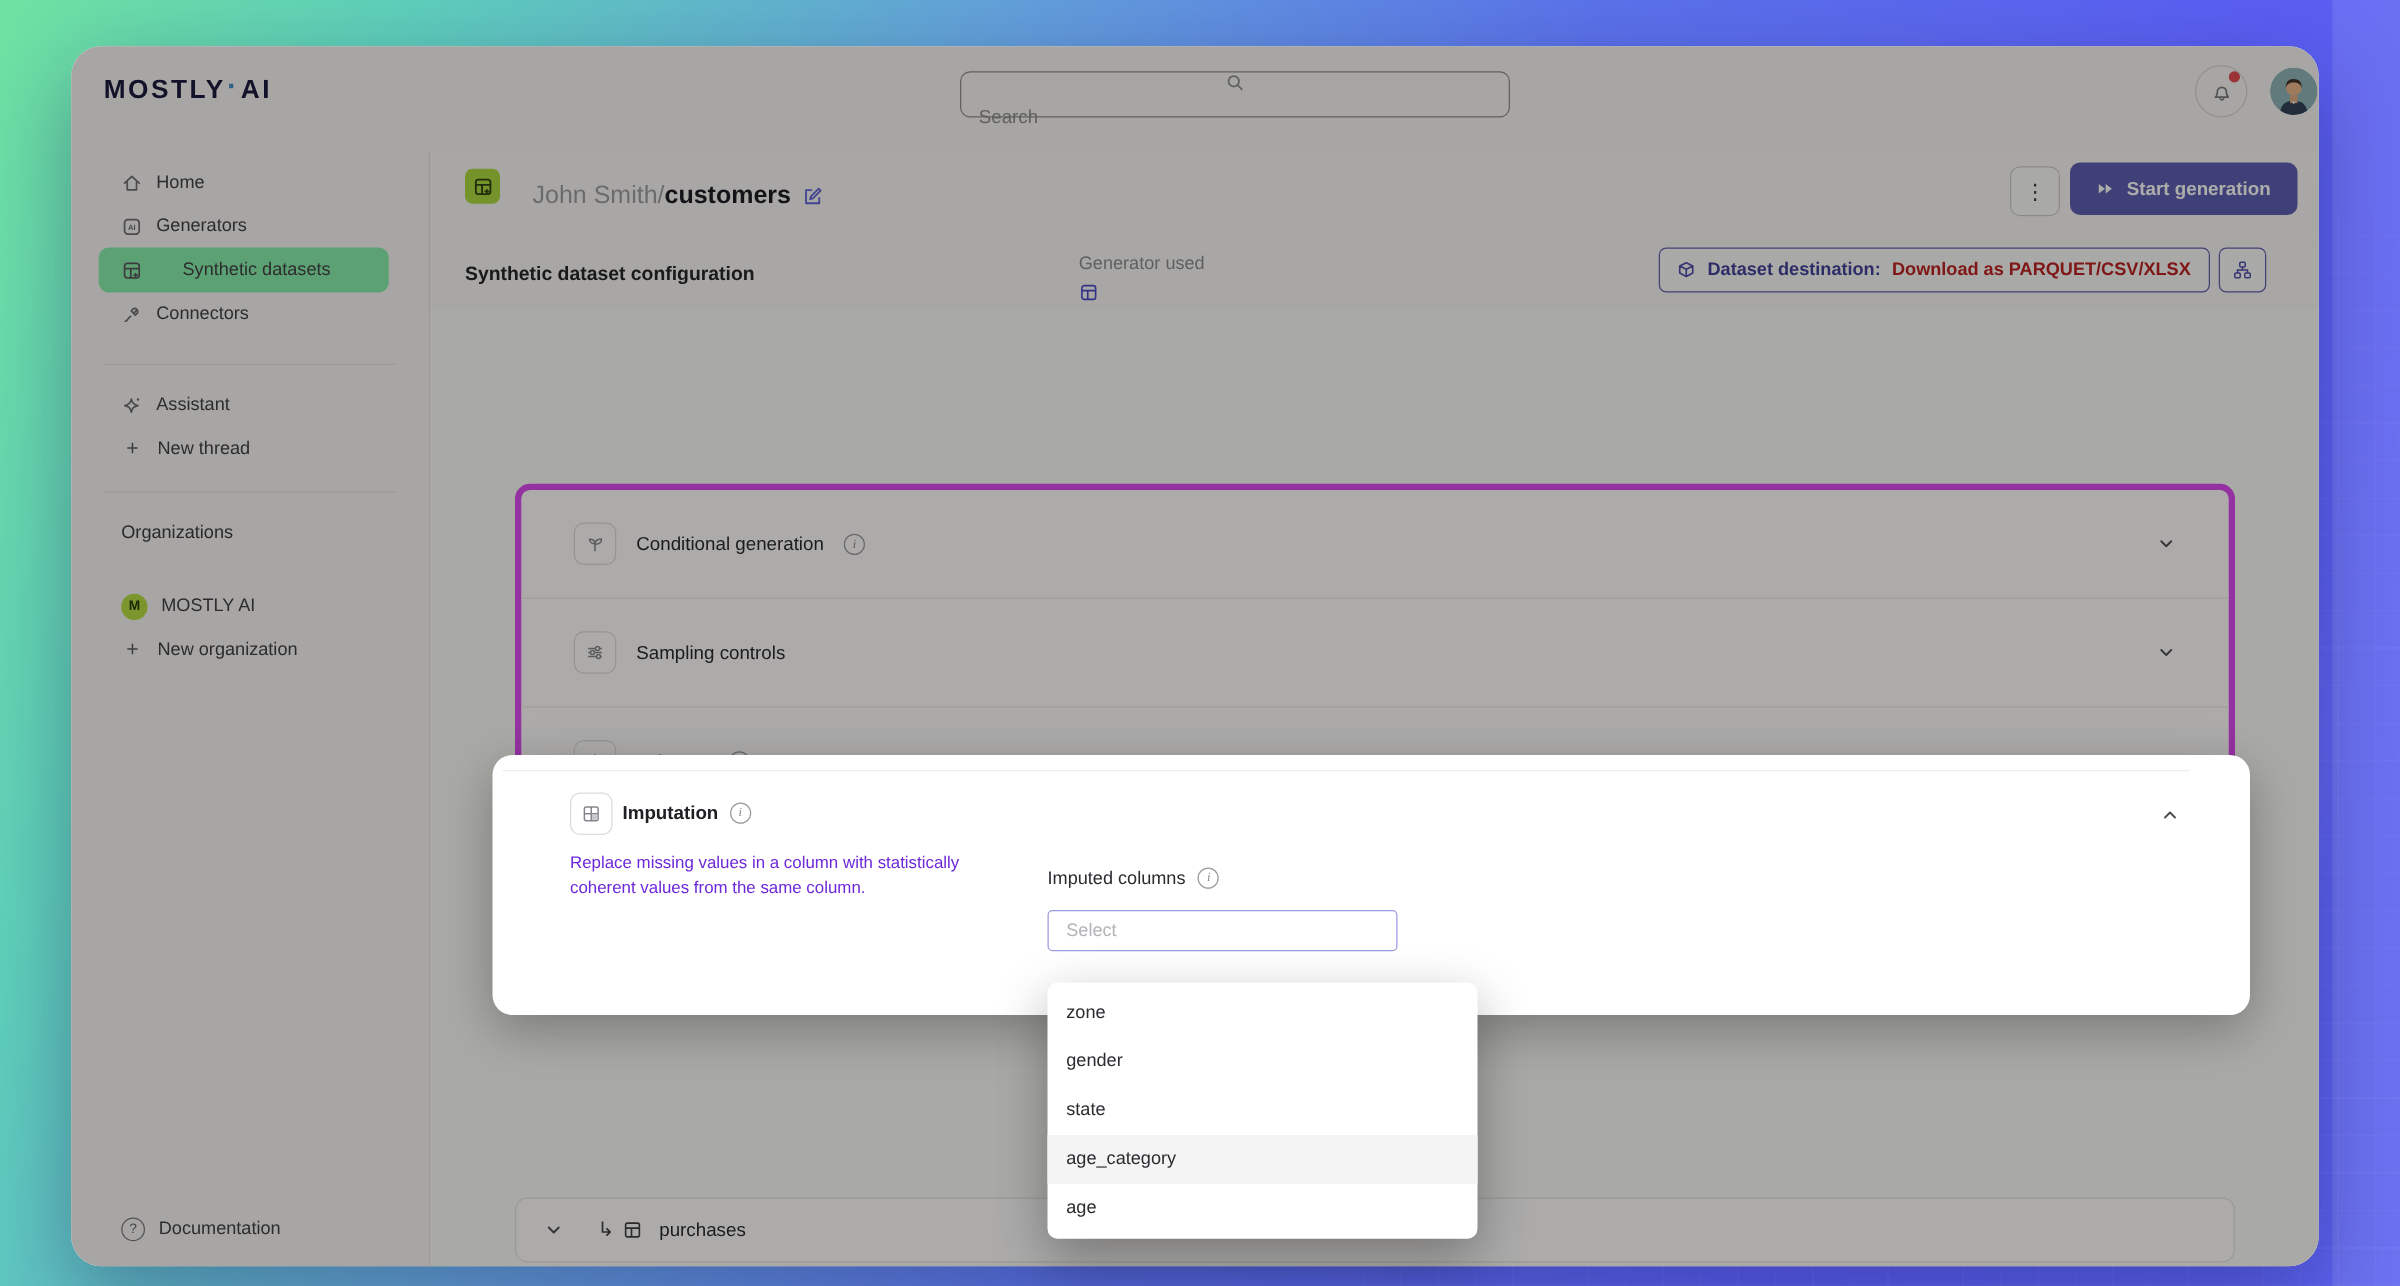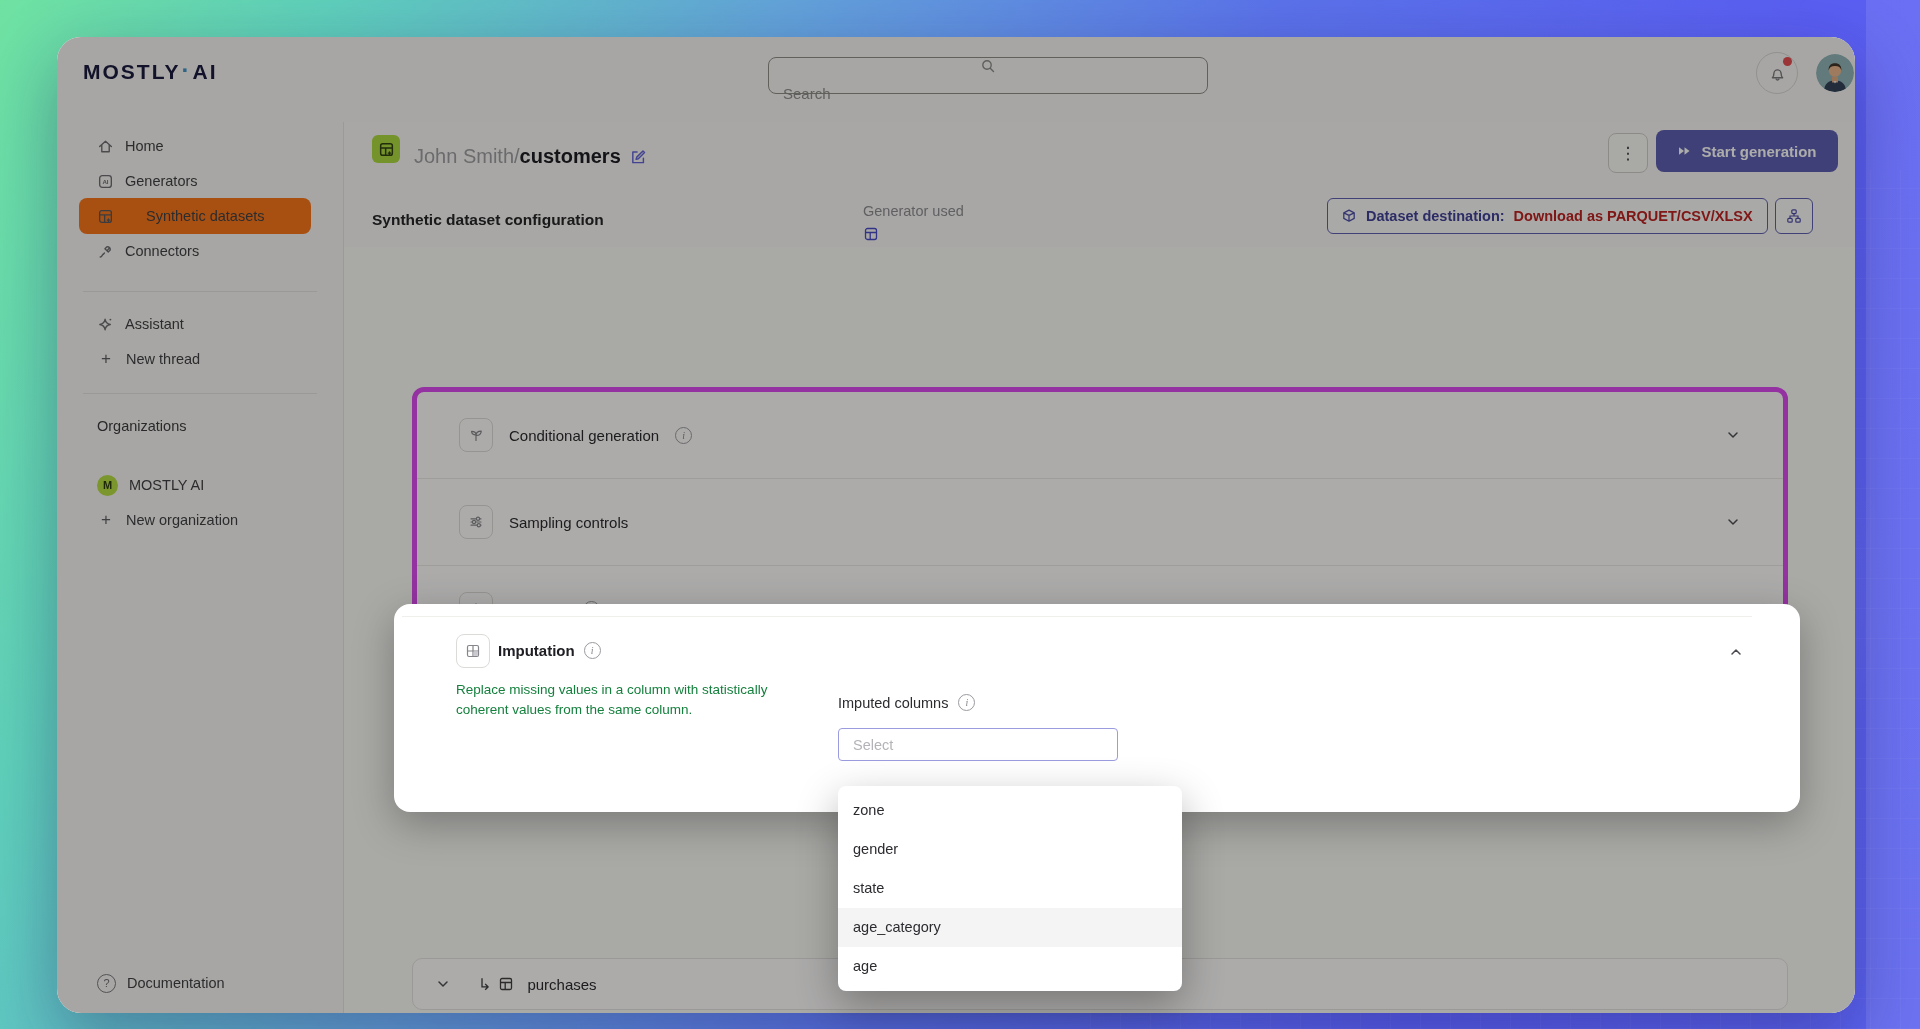--- a/index.html
+++ b/index.html
@@ -27,36 +27,36 @@
   .search-box input::placeholder{color:#8a8a8a;}
   .bell-btn{position:absolute;left:1699px;top:15px;width:40px;height:40px;border:1px solid #d8d5d2;border-radius:50%;
     display:flex;align-items:center;justify-content:center;}
   .bell-dot{position:absolute;right:5px;top:4px;width:9px;height:9px;border-radius:50%;background:#e5484d;}
   .avatar{position:absolute;left:1759px;top:17px;width:38px;height:38px;border-radius:50%;overflow:hidden;}
 
   
   .sidebar{position:absolute;left:0;top:85px;width:286px;bottom:0;background:#f7f6f4;border-right:1px solid #e6e4e1;}
   .side-item{position:absolute;left:0;height:28px;display:flex;align-items:center;gap:11px;padding-left:40px;
     font-size:14.5px;color:#3c3c40;}
-  .side-item.active{left:22px;width:214px;padding-left:18px;background:#f97316;border-radius:8px;height:36px;gap:32px;}
+  .side-item.active{left:22px;width:214px;padding-left:18px;background:#86efac;border-radius:8px;height:36px;gap:32px;}
   .side-divider{position:absolute;left:26px;right:26px;height:1px;background:#e4e2df;}
   .side-heading{position:absolute;left:40px;height:20px;font-size:14.5px;color:#38383c;}
   .m-badge{width:21px;height:21px;border-radius:50%;background:#b5dd3e;color:#253608;font-size:11px;font-weight:700;
     display:flex;align-items:center;justify-content:center;}
   .plus-glyph{font-size:17px;color:#5a5a60;width:18px;text-align:center;}
   .q-circle{width:17px;height:17px;border:1.2px solid #77777c;border-radius:50%;color:#6b6b70;font-size:11px;
     display:flex;align-items:center;justify-content:center;}
 
   
   .main{position:absolute;left:287px;top:85px;right:0;bottom:0;}
   .titlebar{position:absolute;left:0;top:0;right:0;height:73px;background:#f9f8f6;border-bottom:1px solid #e8e6e3;}
   .ds-chip{position:absolute;left:28px;top:13px;width:28px;height:28px;border-radius:6px;background:#abd93c;
     display:flex;align-items:center;justify-content:center;}
   .page-title{position:absolute;left:70px;top:23px;font-size:20px;display:flex;align-items:center;gap:8px;}
-  .title-owner{color:#9c9ca0;font-weight:400;}
+  .title-owner{color:#9c9ca0;font-weight:400;margin-left:12px;}
   .title-name{color:#17171f;font-weight:700;}
   .kebab-btn{position:absolute;left:1264px;top:11px;width:38px;height:38px;border:1px solid #cfcdca;border-radius:8px;
     background:#fbfaf8;display:flex;align-items:center;justify-content:center;font-size:17px;color:#3a3a40;}
   .start-btn{position:absolute;left:1312px;top:8px;width:182px;height:42px;border-radius:8px;background:#5a5ab2;
     color:#ffffff;font-size:15px;font-weight:600;display:flex;align-items:center;justify-content:center;gap:10px;}
 
   .configbar{position:absolute;left:0;top:73px;right:0;height:52px;background:#f9f8f6;border-bottom:1px solid #e8e6e3;}
   .config-title{position:absolute;left:28px;top:16px;font-size:15.5px;font-weight:600;color:#202024;}
   .gen-used{position:absolute;left:519px;top:8px;height:36px;display:flex;gap:7px;font-size:14.5px;flex-direction:column;}
   .gen-used .lbl{color:#8b8b90;}
@@ -90,21 +90,21 @@
     background:rgba(15,14,12,.345);z-index:40;}
 
   
   .imputation-card{position:absolute;left:394px;top:604px;width:1406px;height:208px;background:#ffffff;
     border-radius:16px;box-shadow:0 12px 40px rgba(0,0,0,.28);z-index:50;}
   .card-hairline{position:absolute;left:8px;right:48px;top:12px;height:1px;background:#f0efec;}
   .imp-iconbox{position:absolute;left:62px;top:30px;}
   .imp-head{position:absolute;left:104px;top:38px;display:flex;align-items:center;gap:9px;}
   .imp-label{font-size:15px;font-weight:600;color:#202024;}
   .imp-chev{position:absolute;left:1334px;top:40px;}
-  .imp-desc{position:absolute;left:62px;top:76px;width:330px;font-size:13.5px;line-height:1.45;color:#15803d;}
+  .imp-desc{position:absolute;left:62px;top:76px;width:330px;font-size:13.5px;line-height:1.45;color:#6d28d9;}
   .field-label{position:absolute;left:444px;top:90px;display:flex;align-items:center;gap:10px;
     font-size:14.5px;color:#2b2b30;}
   .select-input{position:absolute;left:444px;top:124px;width:280px;height:33px;border:1.5px solid #9b9be0;
     border-radius:4px;box-sizing:border-box;display:flex;align-items:center;padding:0 12px;background:#fff;}
   .select-input input{border:none;outline:none;width:100%;font-family:"Liberation Sans",sans-serif;font-size:14.5px;color:#3a3a40;background:transparent;}
   .select-input input::placeholder{color:#b3b3b8;}
 
   
   .dropdown{position:absolute;left:838px;top:786px;width:344px;background:#ffffff;border-radius:8px;
     box-shadow:0 14px 42px rgba(0,0,0,.30);padding:5px 0;z-index:60;}

